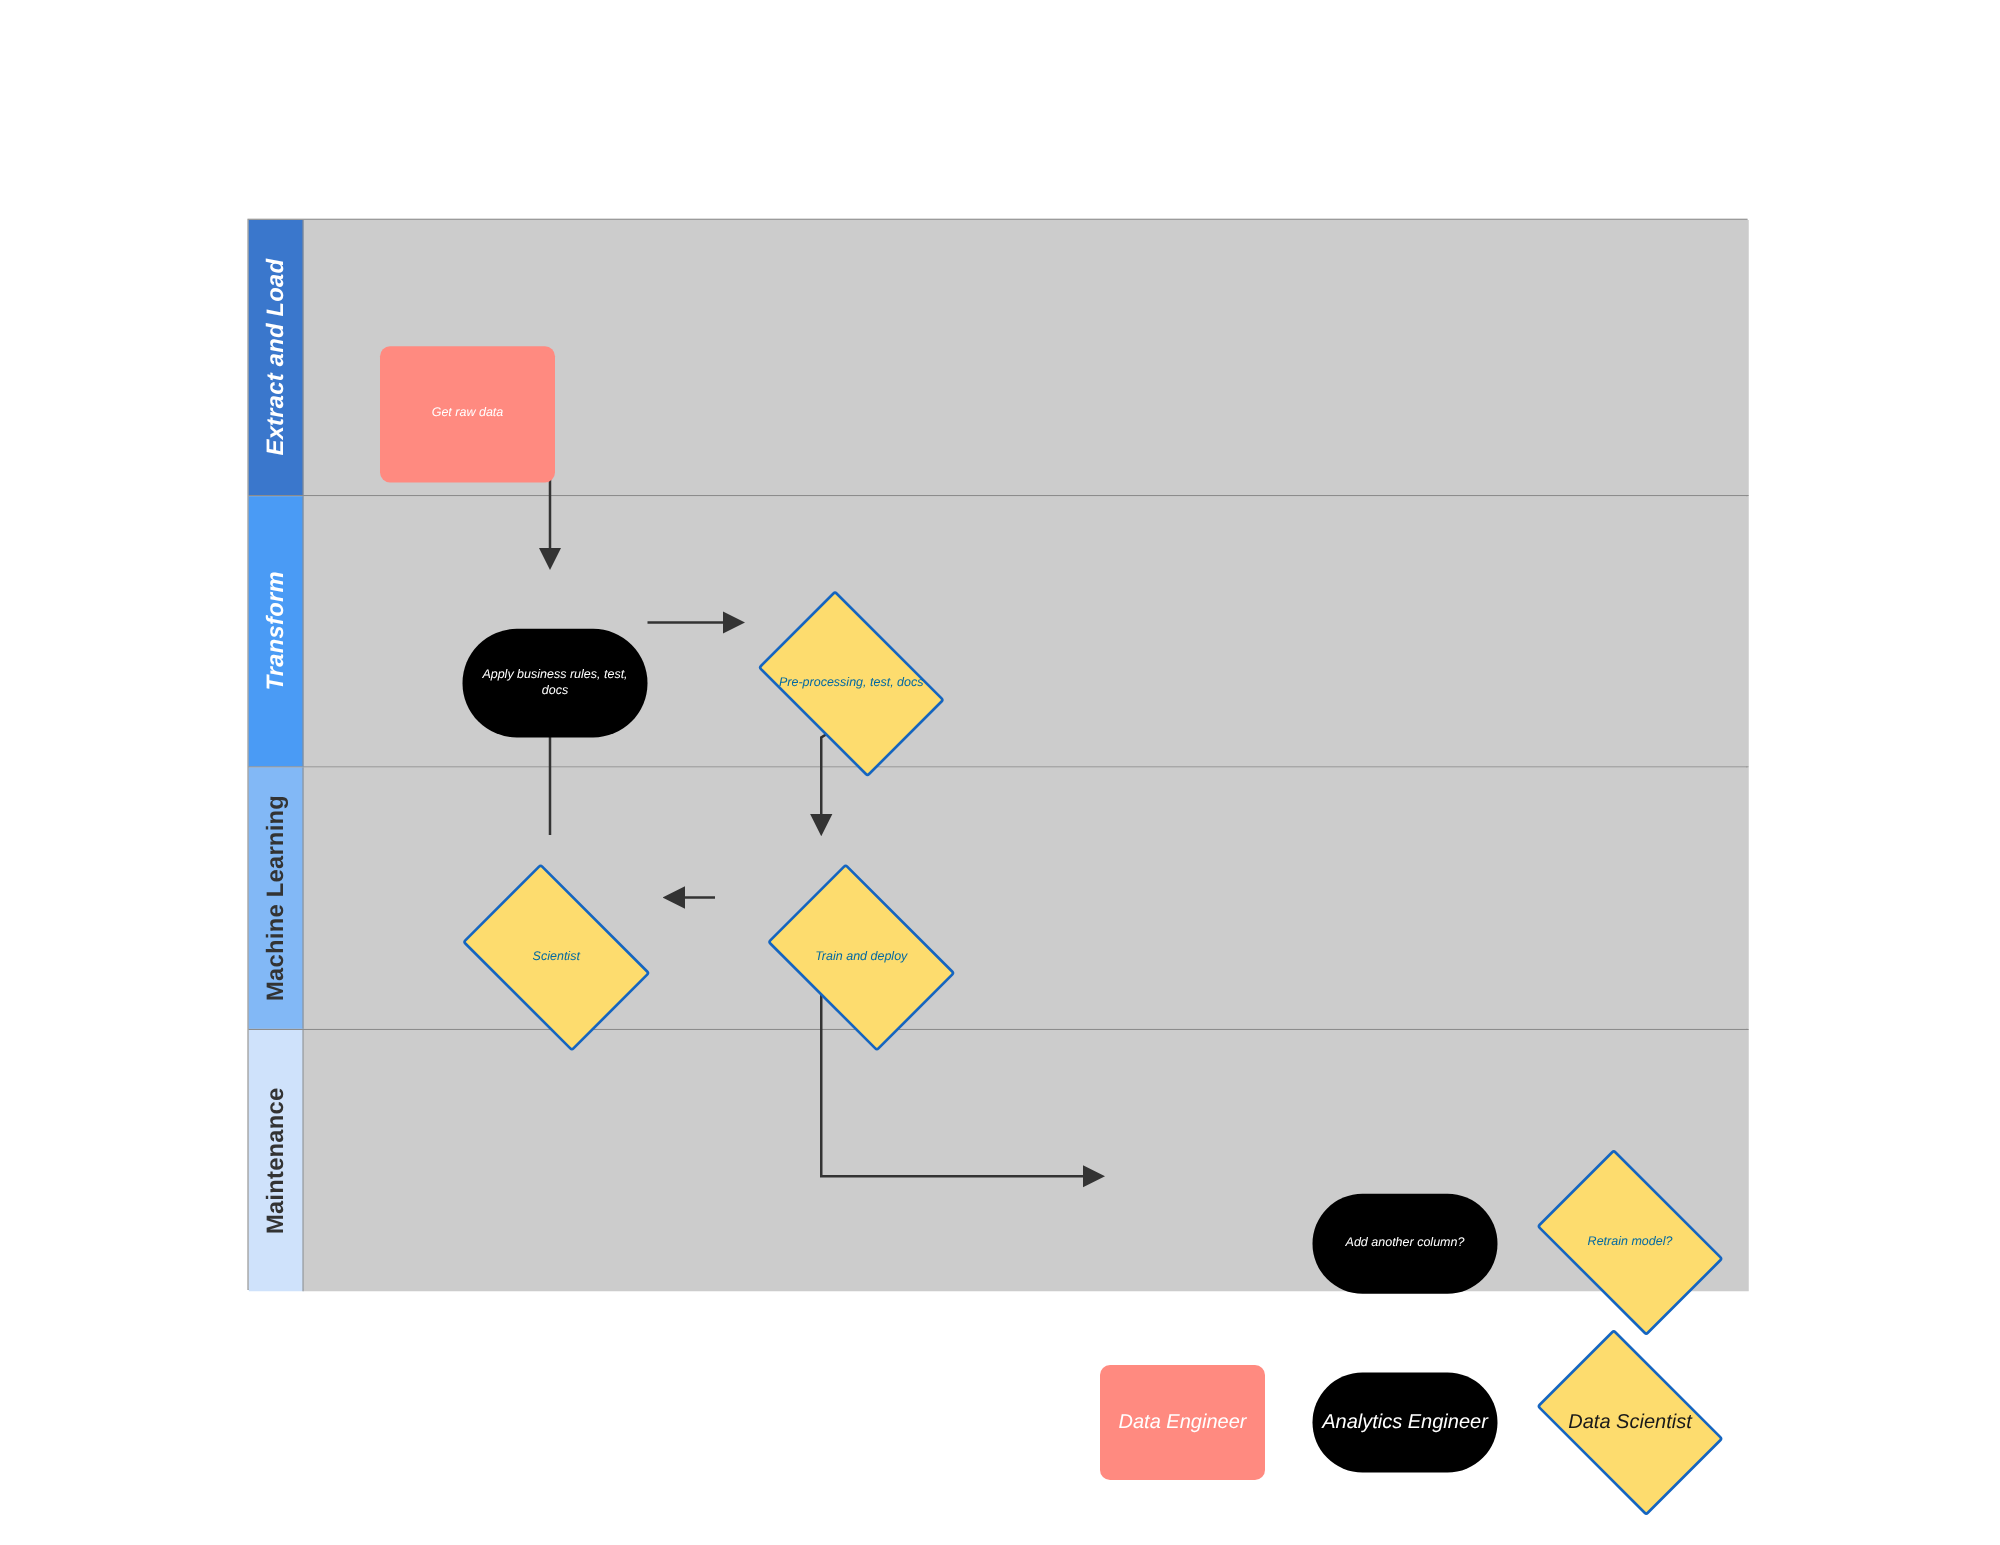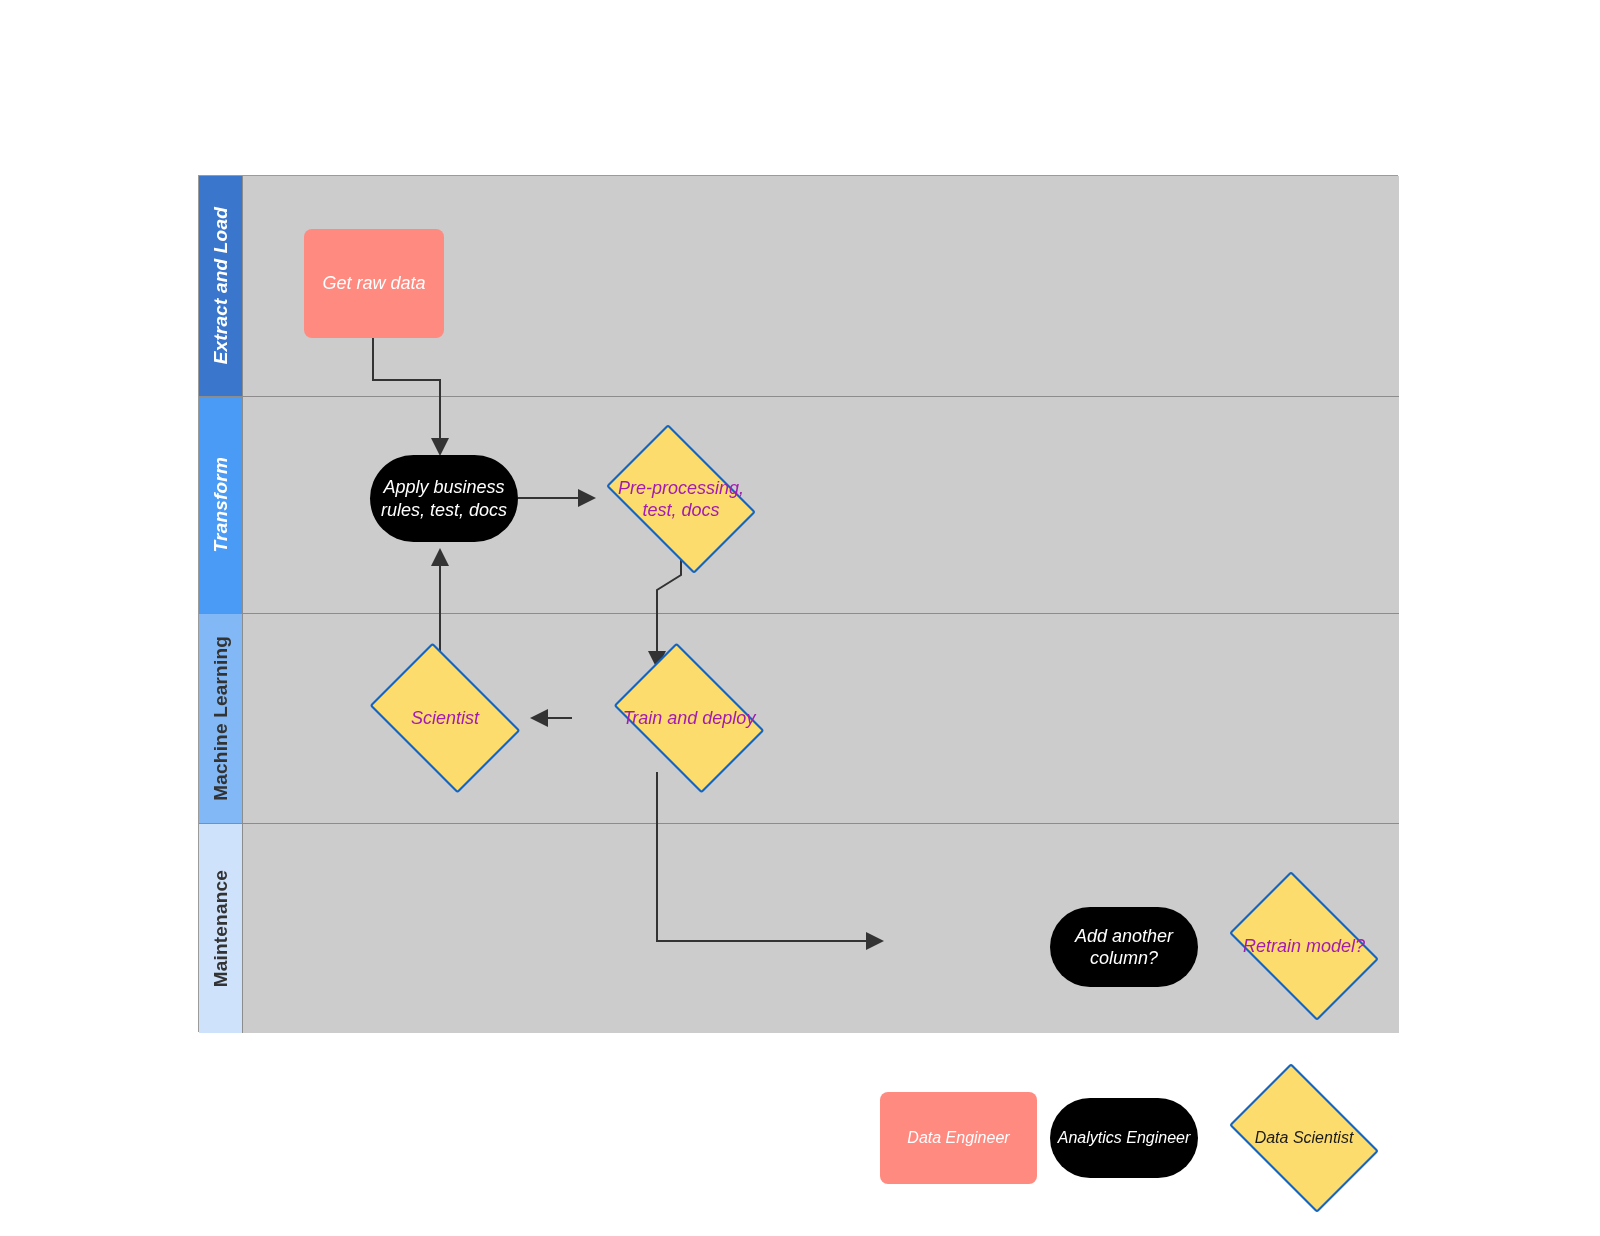--- a/index.html
+++ b/index.html
@@ -49,40 +49,41 @@
     left:44px; right:0; top:0; bottom:0;
     background:#cccccc;
   }
 
   
   .node{
     position:absolute;
     display:flex;align-items:center;justify-content:center;
     text-align:center;
     font-style:italic;
-    font-size:18px;
+    font-size:10px;
     line-height:1.25;
     box-sizing:border-box;
     z-index:5;
+    margin-top:48px;
   }
   .node .lbl{display:block;padding:0 6px;}
 
   .n-rect{
     background:#FF8A80;
     color:#ffffff;
     border-radius:8px;
   }
   .n-round{
     background:#000000;
     color:#ffffff;
     border-radius:999px;
   }
   .n-diamond{
     background:transparent;
-    color:#a21caf;
+    color:#0369a1;
   }
   .n-diamond .dia{
     position:absolute;
     left:0;top:0;width:100%;height:100%;
     background:#FDDC6E;
     border:3px solid #1565C0;
     box-sizing:border-box;
     transform:rotate(45deg) scale(.707);
     border-radius:4px;
     z-index:0;
@@ -185,21 +186,21 @@
     <span class="lbl">Add another column?</span>
   </div>
 
   <div class="node n-diamond" style="left:1216px;top:884px;width:176px;height:124px;">
     <span class="dia"></span>
     <span class="lbl">Retrain model?</span>
   </div>
 
   <div id="legend">
 
-    <div class="lg n-rect" style="left:0px;top:0px;width:157px;height:92px;">
+    <div class="lg n-rect" style="left:0px;top:0px;width:132px;height:92px;">
       <span class="lbl">Data Engineer</span>
     </div>
 
     <div class="lg n-round" style="left:170px;top:6px;width:148px;height:80px;text-align:right;">
       <span class="lbl">Analytics Engineer</span>
     </div>
 
     <div class="lg n-diamond" style="left:336px;top:-16px;width:176px;height:124px;color:#1a1a1a;">
       <span class="dia"></span>
       <span class="lbl">Data Scientist</span>

